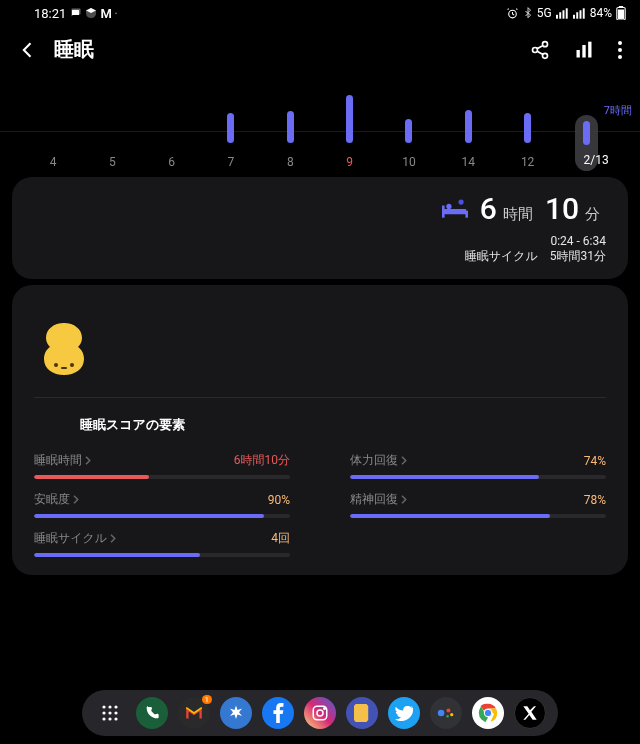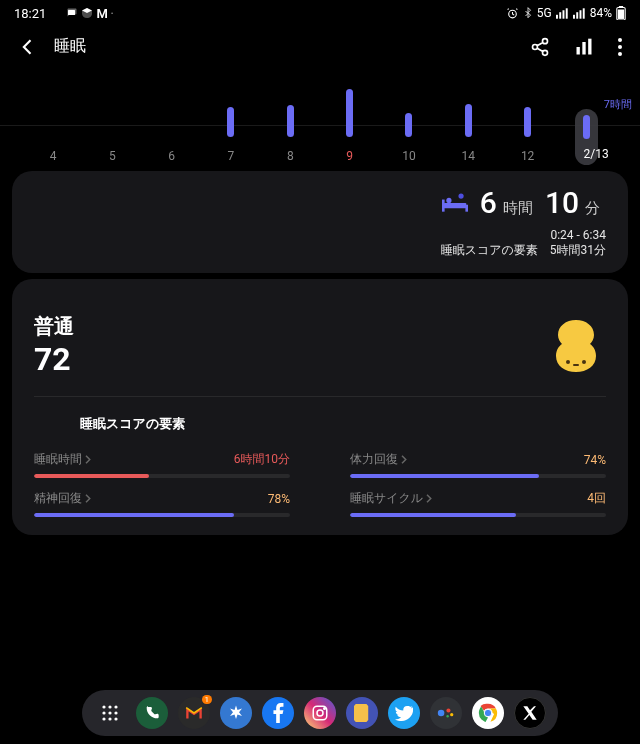--- a/index.html
+++ b/index.html
@@ -8,28 +8,28 @@
     height: 744px;
     background: #000;
     color: #fff;
     font-family: -apple-system, BlinkMacSystemFont, "Segoe UI", Roboto, sans-serif;
     overflow: hidden;
     position: relative;
   }
 
   
   .status-bar { display: flex; justify-content: space-between; align-items: center; padding: 4px 14px; font-size: 13px; height: 26px; }
-  .status-left { display: flex; gap: 20px; align-items: center; }
+  .status-left { display: flex; gap: 4px; align-items: center; margin-left: 20px; }
   .status-right { display: flex; gap: 4px; align-items: center; font-size: 12px; }
   .status-icons { display: flex; gap: 3px; align-items: center; }
 
   
   .header { display: flex; align-items: center; justify-content: space-between; padding: 10px 18px 14px 18px; }
   .header-left { display: flex; align-items: center; gap: 16px; }
-  .header-title { font-size: 16px; font-weight: 400; }
+  .header-title { font-size: 20px; font-weight: 700; }
   .header-right { display: flex; align-items: center; gap: 24px; }
 
   
   .chart { position: relative; height: 90px; margin: 4px 0 0 0; }
   .chart-line { position: absolute; top: 50px; left: 0; right: 0; height: 1px; background: rgba(255,255,255,0.1); }
   .chart-bars { display: flex; justify-content: space-between; align-items: flex-end; position: absolute; left: 0; right: 0; bottom: 22px; height: 56px; padding: 0 28px; }
   .bar-group { display: flex; flex-direction: column; align-items: center; width: 50px; position: relative; }
   .bar { width: 7px; border-radius: 4px; background: #6b6cf5; margin-bottom: 6px; }
   .bar-label { font-size: 12px; color: #888; position: absolute; bottom: -20px; }
   .bar-label.highlight { color: #e85a5a; }
@@ -207,30 +207,26 @@
           <circle cx="22" cy="4" r="3" fill="#4d4ee0"></circle>
         </svg>
     </span>
     <span class="big-num">6</span>
     <span class="unit">時間</span>
     <span class="big-num">10</span>
     <span class="unit">分</span>
   </div>
   <div class="sub-right">
     <div>0:24 - 6:34</div>
-    <div>睡眠スコアの要素　5時間31分</div>
+    <div>睡眠サイクル　5時間31分</div>
   </div>
 </div>
 
 <div class="card">
   <div class="score-row">
-    <div class="score-left">
-      <div class="label">普通</div>
-      <div class="score">72</div>
-    </div>
     <div class="avatar">
       <svg width="60" height="60" viewBox="0 0 60 60">
           <path d="M30 4c10 0 18 6 18 15 0 4-2 7-4 9 3 2 6 6 6 12 0 10-9 16-20 16S10 50 10 40c0-6 3-10 6-12-2-2-4-5-4-9 0-9 8-15 18-15z" fill="#f7c941"></path>
           <circle cx="22" cy="46" r="2" fill="#4a3410"></circle>
           <circle cx="38" cy="46" r="2" fill="#4a3410"></circle>
           <rect x="27" y="48" width="6" height="2" rx="1" fill="#4a3410"></rect>
         </svg>
     </div>
   </div>
   <hr>
@@ -249,20 +245,31 @@
       </div>
       <div class="factor">
         <div class="factor-top">
           <span class="factor-name">体力回復 <svg width="7" height="9" viewBox="0 0 8 12" fill="none" stroke="#666" stroke-width="2">
               <path d="M2 1l5 5-5 5"></path>
             </svg></span>
           <span class="factor-val val-blue">74%</span>
         </div>
         <div class="bar-track">
           <div class="bar-fill fill-blue" style="width:74%"></div>
+        </div>
+      </div>
+      <div class="factor">
+        <div class="factor-top">
+          <span class="factor-name">安眠度 <svg width="7" height="9" viewBox="0 0 8 12" fill="none" stroke="#666" stroke-width="2">
+              <path d="M2 1l5 5-5 5"></path>
+            </svg></span>
+          <span class="factor-val val-blue">90%</span>
+        </div>
+        <div class="bar-track">
+          <div class="bar-fill fill-blue" style="width:90%"></div>
         </div>
       </div>
       <div class="factor">
         <div class="factor-top">
           <span class="factor-name">精神回復 <svg width="7" height="9" viewBox="0 0 8 12" fill="none" stroke="#666" stroke-width="2">
               <path d="M2 1l5 5-5 5"></path>
             </svg></span>
           <span class="factor-val val-blue">78%</span>
         </div>
         <div class="bar-track">

